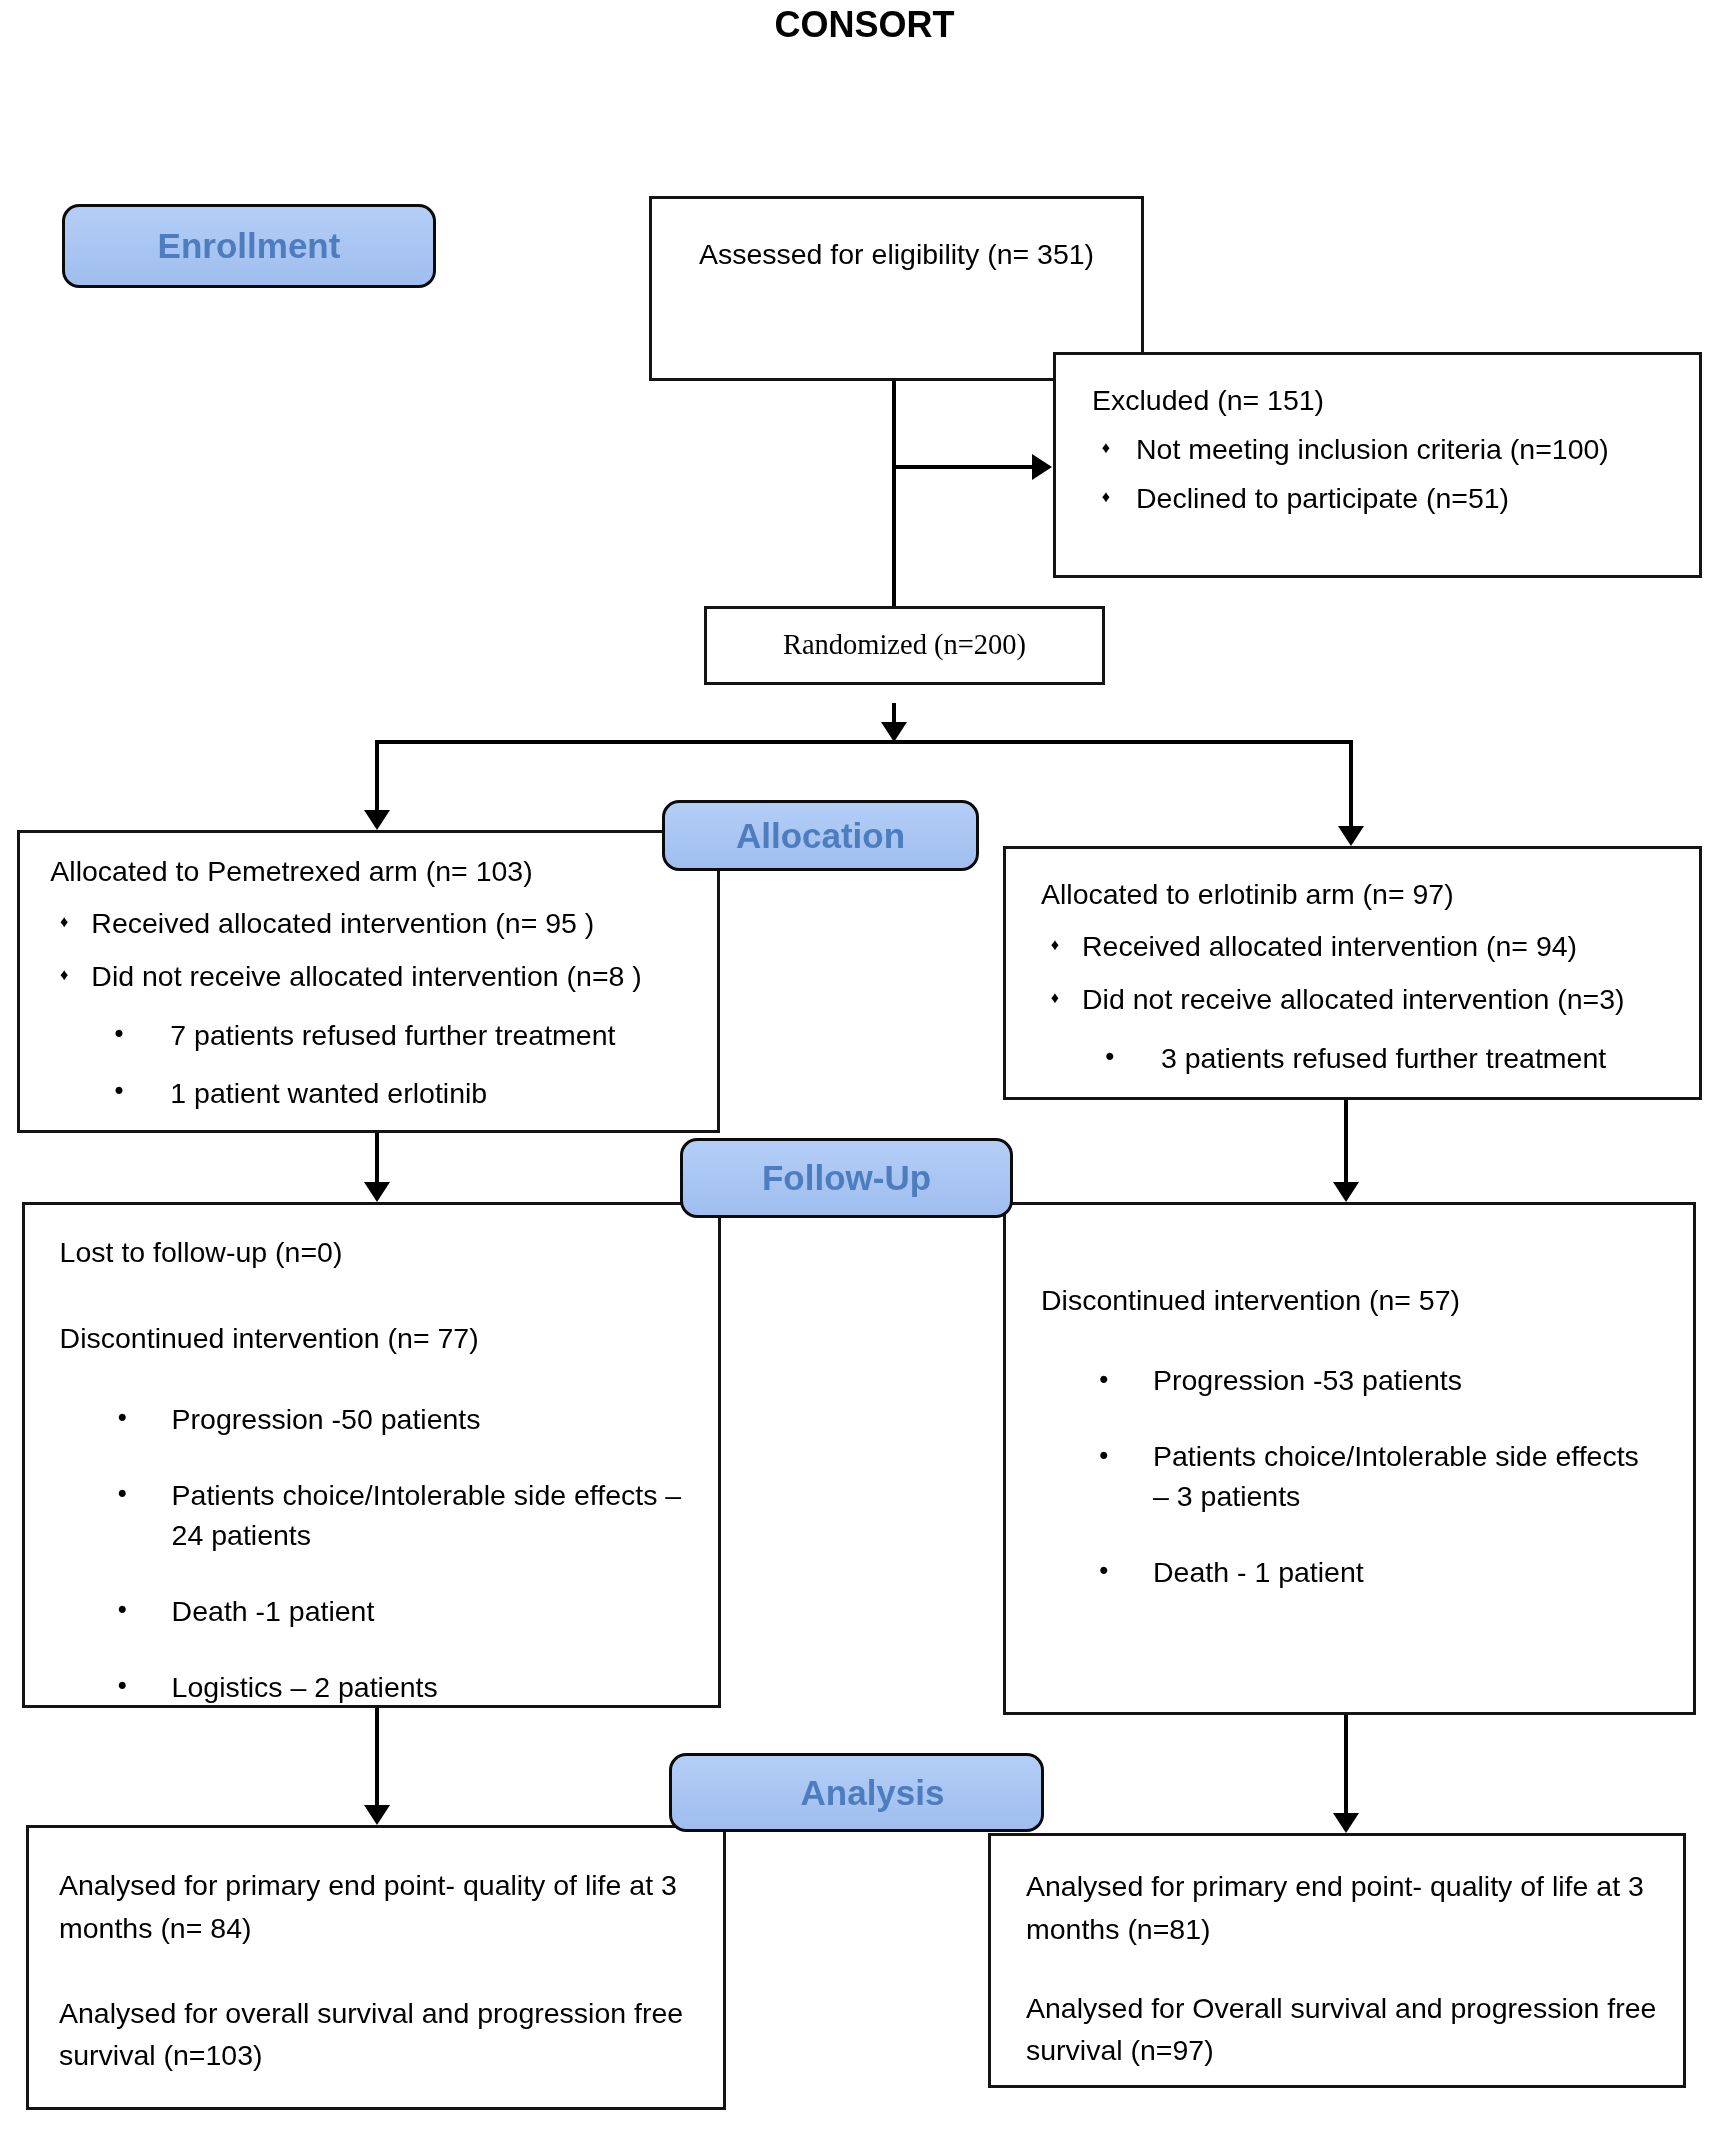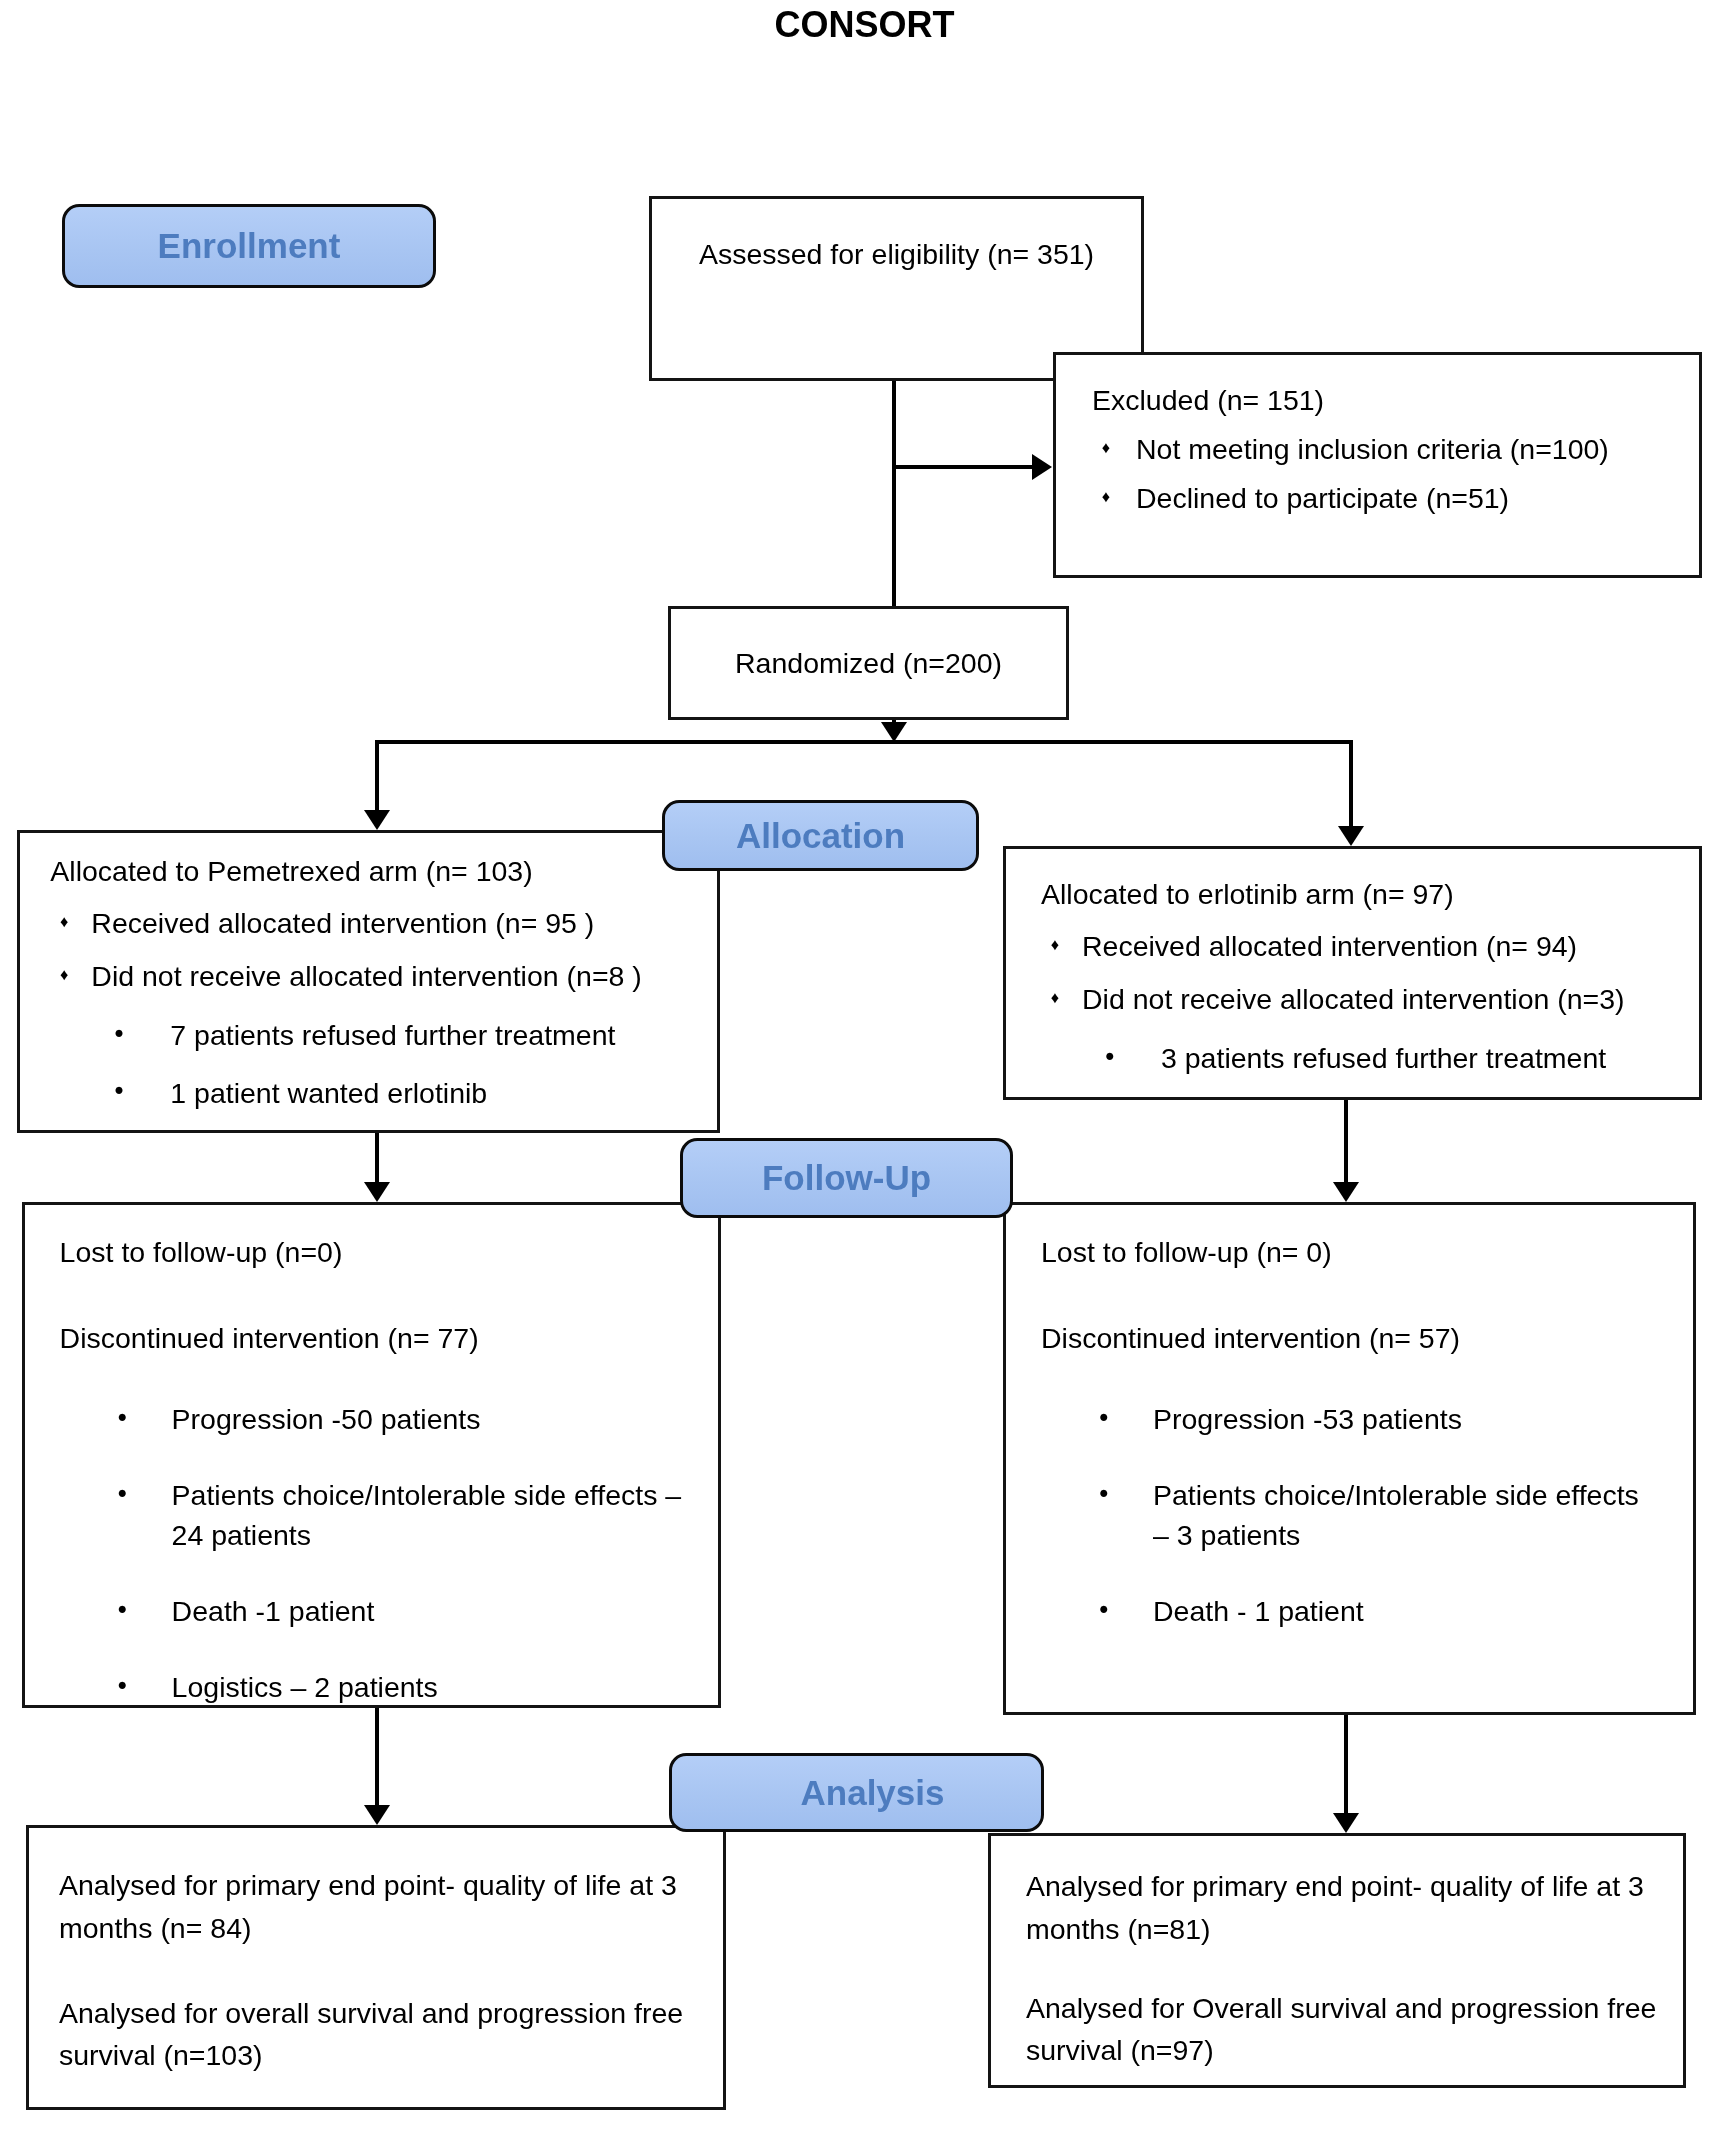--- a/index.html
+++ b/index.html
@@ -92,21 +92,21 @@
   </div>
 
   <div class="box excl" style="left:1053px;top:352px;width:649px;height:226px;padding:26px 26px 0 36px;">
     <div>Excluded (n= 151)</div>
     <ul class="diamond-list">
         <li>Not meeting inclusion criteria (n=100)</li>
         <li>Declined to participate (n=51)</li>
       </ul>
   </div>
 
-  <div class="box center-both" style="left:668px;top:606px;width:401px;height:114px;">
+  <div class="box center-both" style="left:704px;top:606px;width:401px;height:79px;font-family:Liberation Serif, serif;">
     <span>Randomized (n=200)</span>
   </div>
 
   <div class="box" style="left:17.3px;top:830px;width:703px;height:303px;padding:19px 24px 0 30px;z-index:2;">
     <div>Allocated to Pemetrexed arm (n= 103)</div>
     <ul class="diamond-list">
         <li>Received allocated intervention (n= 95 )</li>
         <li>Did not receive allocated intervention (n=8 )</li>
       </ul>
     <ul class="sub-bullets" style="margin-top:21px;">
@@ -131,21 +131,20 @@
     <div class="fu-line2">Discontinued intervention (n= 77)</div>
     <ul class="fu-bullets">
         <li>Progression -50 patients</li>
         <li>Patients choice/Intolerable side effects – 24 patients</li>
         <li>Death -1 patient</li>
         <li>Logistics – 2 patients</li>
       </ul>
   </div>
 
   <div class="box" style="left:1003px;top:1202px;width:693px;height:513px;padding:28px 26px 0 35px;">
-    <div>Lost to follow-up (n= 0)</div>
     <div class="fu-line2">Discontinued intervention (n= 57)</div>
     <ul class="fu-bullets">
         <li>Progression -53 patients</li>
         <li>Patients choice/Intolerable side effects – 3 patients</li>
         <li>Death - 1 patient</li>
       </ul>
   </div>
 
   <div class="box an-box" style="left:26px;top:1825px;width:700px;height:285px;padding:36px 33px 0 30px;">
     <div>Analysed for primary end point- quality of life at 3 months (n= 84)</div>

